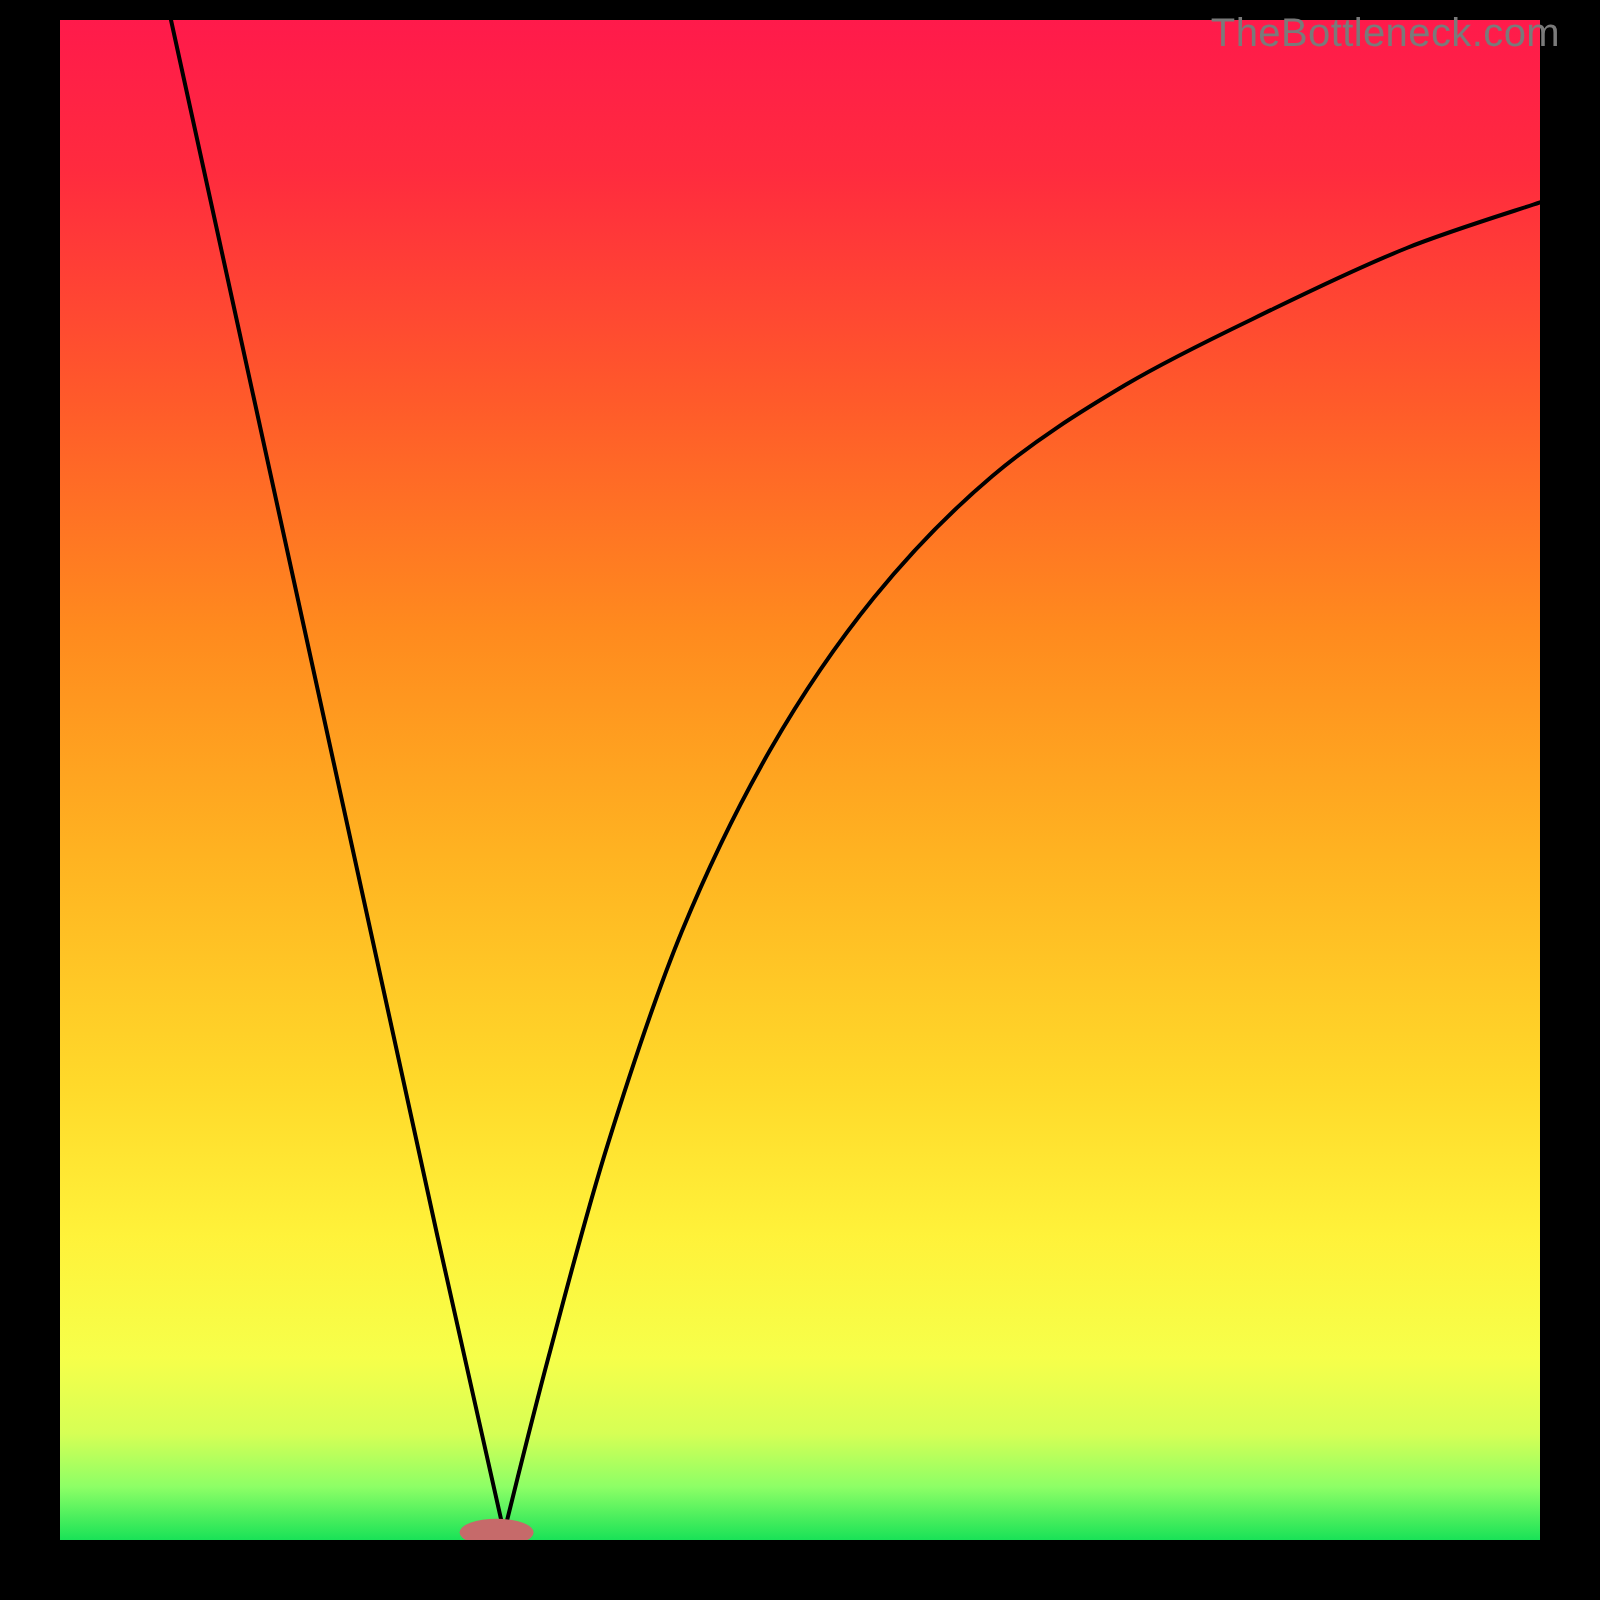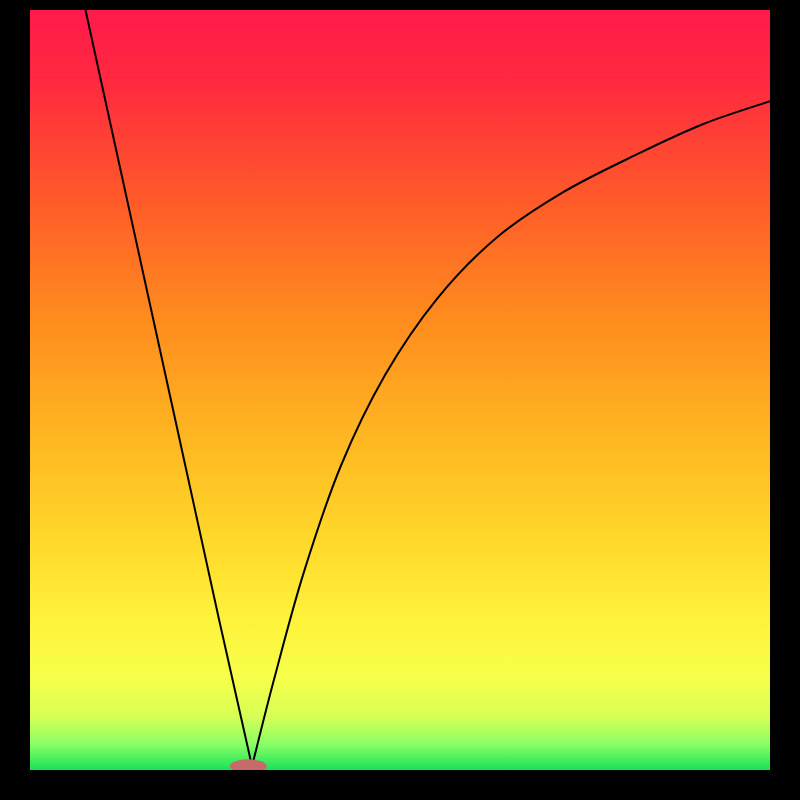--- a/index.html
+++ b/index.html
@@ -66,14 +66,15 @@
       <g id="curve-layer">
           <path d="M55.50 0.00 L88.80 152.00 L122.10 304.00 L155.40 456.00 L188.70 608.00 L210.90 706.80 L222.00 756.20" fill="none" stroke="#000000" stroke-width="2" stroke-linecap="round"></path>
           <path d="M 222.00 756.20 C 225.70 741.63, 235.57 701.10, 244.20 668.80 C 252.83 636.50, 262.70 597.87, 273.80 562.40 C 284.90 526.93, 297.23 488.93, 310.80 456.00 C 324.37 423.07, 339.17 392.67, 355.20 364.80 C 371.23 336.93, 388.50 311.60, 407.00 288.80 C 425.50 266.00, 445.23 245.73, 466.20 228.00 C 487.17 210.27, 509.37 196.33, 532.80 182.40 C 556.23 168.47, 583.37 155.80, 606.80 144.40 C 630.23 133.00, 651.20 122.87, 673.40 114.00 C 695.60 105.13, 728.90 95.00, 740.00 91.20" fill="none" stroke="#000000" stroke-width="2" stroke-linecap="round"></path>
         </g>
       <g id="marker-layer">
           <ellipse cx="218.30" cy="756.20" rx="18.50" ry="6.84" fill="#c66a6a"></ellipse>
         </g>
     </svg>
   </div>
 
+  <div class="watermark">TheBottleneck.com</div>
 
 </div>
 
 </body></html>

